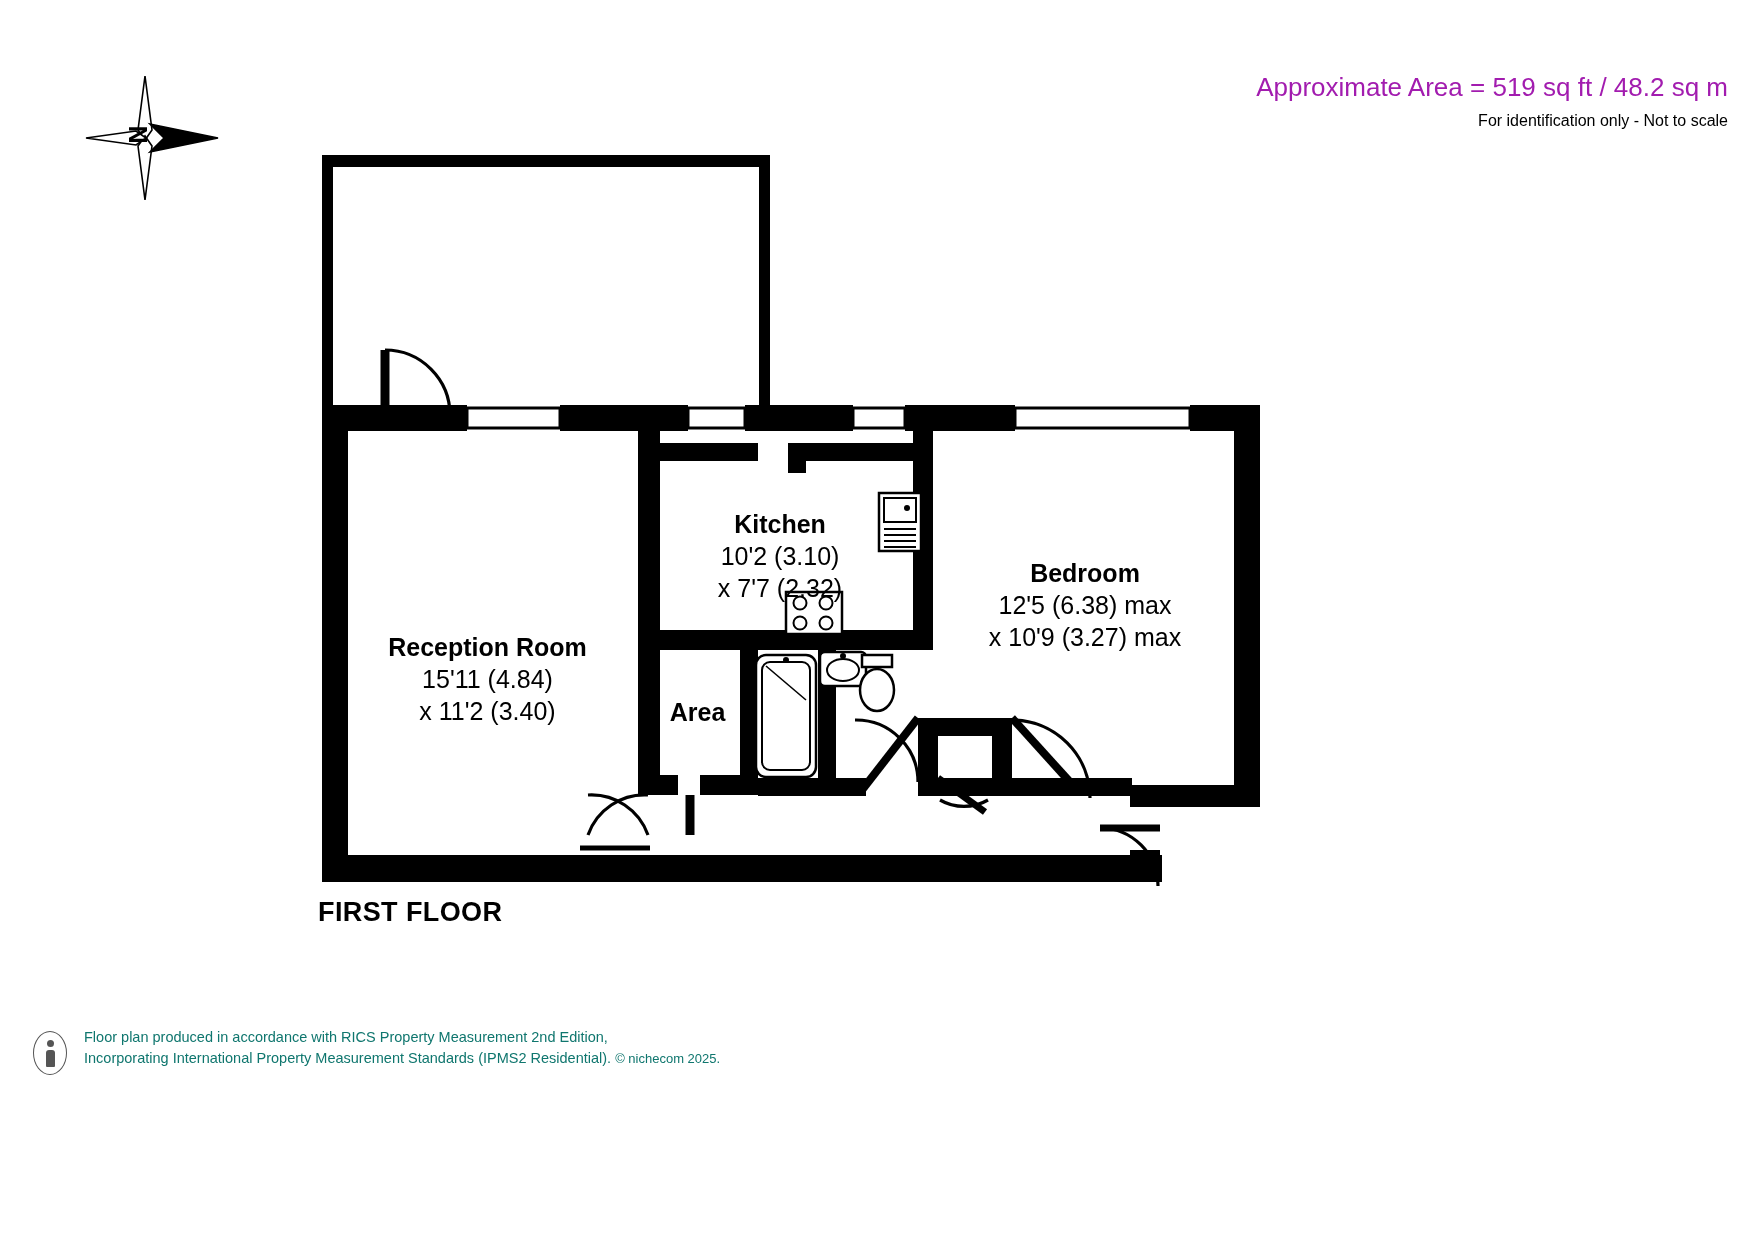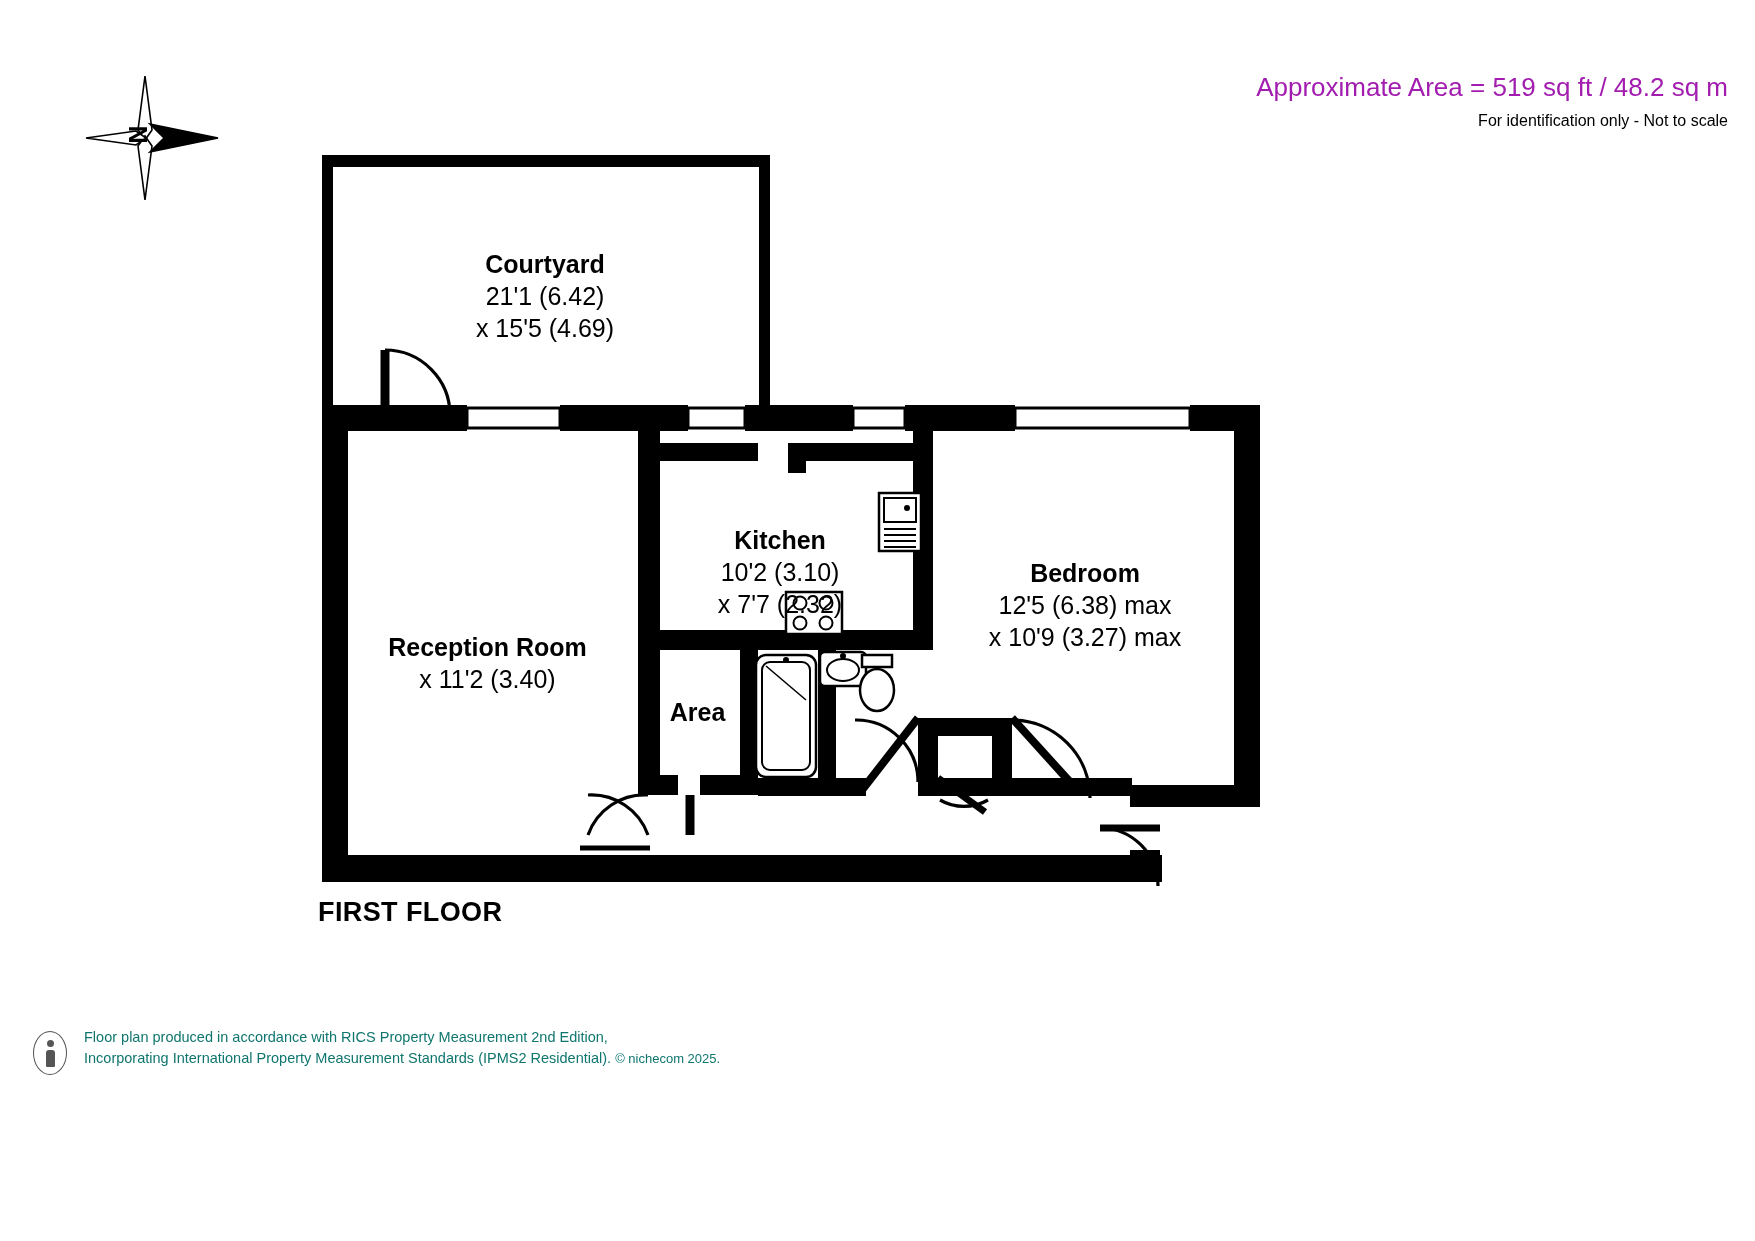--- a/index.html
+++ b/index.html
@@ -67,21 +67,21 @@
   .room-label .name {
     font-size: 25px;
     font-weight: bold;
     display: block;
   }
   .room-label .dim {
     font-size: 25px;
     display: block;
   }
   .label-courtyard { left: 405px; top: 248px; width: 280px; }
-  .label-kitchen   { left: 640px; top: 524px; width: 280px; }
+  .label-kitchen   { left: 640px; top: 508px; width: 280px; }
   .label-reception { left: 345px; top: 605px; width: 285px; margin-top: 26px; }
   .label-bedroom   { left: 935px; top: 557px; width: 300px; }
   .label-store     { left: 600px; top: 696px; width: 195px; }
   .label-store .name { font-size: 25px; }
 
   .floor-title {
     position: absolute;
     left: 318px;
     top: 897px;
     font-size: 27px;
@@ -264,34 +264,30 @@
       <rect x="820" y="652" width="46" height="34" rx="5" fill="#fff" stroke="#000" stroke-width="2.5"></rect>
       <ellipse cx="843" cy="670" rx="16" ry="11" fill="#fff" stroke="#000" stroke-width="2"></ellipse>
       <circle cx="843" cy="656" r="3" fill="#000"></circle>
     </g>
     <g>
       <rect x="862" y="655" width="30" height="12" fill="#fff" stroke="#000" stroke-width="2.5"></rect>
       <ellipse cx="877" cy="690" rx="17" ry="21" fill="#fff" stroke="#000" stroke-width="2.5"></ellipse>
     </g>
   </svg>
 
-  <div class="room-label label-courtyard">
-    <span class="name">Courtyard</span>
-    <span class="dim">21'1 (6.42)</span>
-    <span class="dim">x 15'5 (4.69)</span>
-  </div>
 
   <div class="room-label label-kitchen">
     <span class="name">Kitchen</span>
     <span class="dim">10'2 (3.10)</span>
     <span class="dim">x 7'7 (2.32)</span>
   </div>
 
   <div class="room-label label-reception">
     <span class="name">Reception Room</span>
+    <span class="dim">15'11 (4.84)</span>
     <span class="dim">x 11'2 (3.40)</span>
   </div>
 
   <div class="room-label label-bedroom">
     <span class="name">Bedroom</span>
     <span class="dim">12'5 (6.38) max</span>
     <span class="dim">x 10'9 (3.27) max</span>
   </div>
 
   <div class="room-label label-store">

